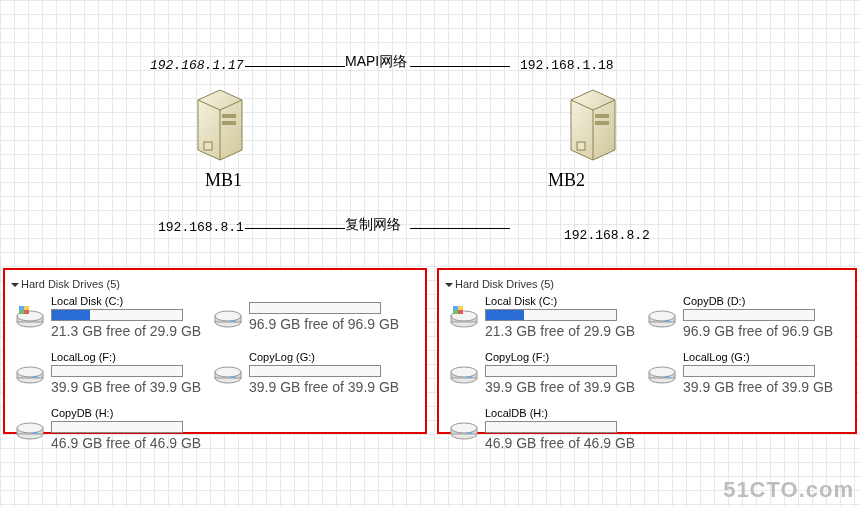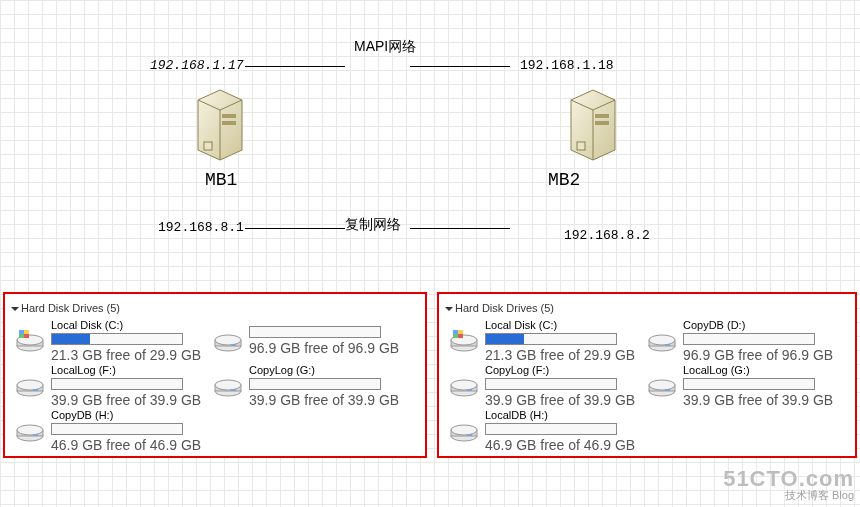--- a/index.html
+++ b/index.html
@@ -20,32 +20,31 @@
     background-image:
       linear-gradient(#e8e8e8 1px, transparent 1px),
       linear-gradient(90deg, #e8e8e8 1px, transparent 1px);
     background-size: 14px 14px;
   }
   .canvas { position: absolute; inset: 0; }
   .abs { position: absolute; }
 
   .ip-label { font-family: "Courier New", monospace; font-size: 13px; }
   .net-label { font-family: sans-serif; font-size: 14px; }
-  .server-label { font-family: Liberation Mono, monospace; font-size: 18px; }
+  .server-label { font-family: Liberation Serif, serif; font-size: 18px; }
 
   .hline { height: 1px; background: #000; }
 
   
   .drive-panel {
     position: absolute;
     background: #fff;
     border: 2px solid #e00000;
     padding: 6px 8px 8px 8px;
     box-sizing: border-box;
-    margin-top: 24px;
   }
   .panel-header {
     font-size: 11px;
     color: #333;
     padding: 2px 0 6px 0;
     position: relative;
   }
   .panel-header:before {
     content: "";
     display: inline-block;
@@ -53,21 +52,21 @@
     border-bottom: 4px solid transparent;
     border-left: 4px solid #333;
     transform: rotate(90deg);
     margin-right: 4px;
     vertical-align: middle;
   }
   .drive-grid {
     display: grid;
     grid-template-columns: 198px 198px;
     grid-auto-rows: 40px;
-    gap: 5px 0;
+    gap: 16px 0;
   }
   .drive-item { display: flex; align-items: center; gap: 6px; padding: 1px 2px; }
   .drive-icon {
     width: 30px; height: 28px; flex: 0 0 30px;
     position: relative;
   }
   .drive-icon svg { width: 100%; height: 100%; }
   .drive-text { flex: 1; padding-top: 2px; }
   .drive-name { font-size: 11px; color: #000; margin-bottom: 2px; }
   .drive-bar {
@@ -93,21 +92,21 @@
   .watermark .small { font-size: 11px; color: #a0a0a0; margin-top: -4px; }
 </style>
 </head>
 <body>
 
 <div class="grid-bg"></div>
 <div class="canvas">
 
   <div class="abs ip-label" style="left:150px; top:58px;font-style:italic;">192.168.1.17</div>
   <div class="abs hline" style="left:245px; top:66px; width:100px;"></div>
-  <div class="abs net-label" style="left:345px; top:38px;margin-left:9px;">MAPI网络</div>
+  <div class="abs net-label" style="left:345px; top:53px;">MAPI网络</div>
   <div class="abs hline" style="left:410px; top:66px; width:100px;"></div>
   <div class="abs ip-label" style="left:520px; top:58px;">192.168.1.18</div>
 
   <div class="abs" style="left:192px; top:88px; width:56px; height:76px;">
     <svg viewBox="0 0 56 76">
       <defs>
         <linearGradient id="sg1" x1="0" x2="1" y1="0" y2="1">
           <stop offset="0%" stop-color="#f7f3e2"></stop>
             <stop offset="100%" stop-color="#cfc79a"></stop>
         </linearGradient>
@@ -310,16 +309,15 @@
               <div class="fill" style="width: 0%;"></div>
             </div>
             <div class="drive-free">46.9 GB free of 46.9 GB</div>
           </div>
         </div>
       </div>
   </div>
 
   <div class="watermark">
     <div class="big">51CTO.com</div>
-    <div class="small">技术博客    Blog</div>
   </div>
 
 </div>
 
 </body></html>

